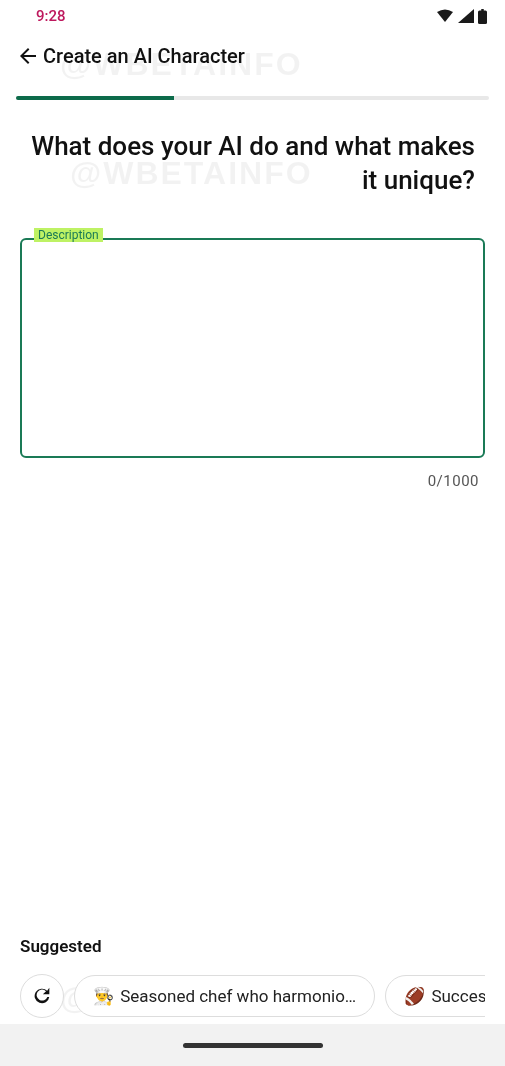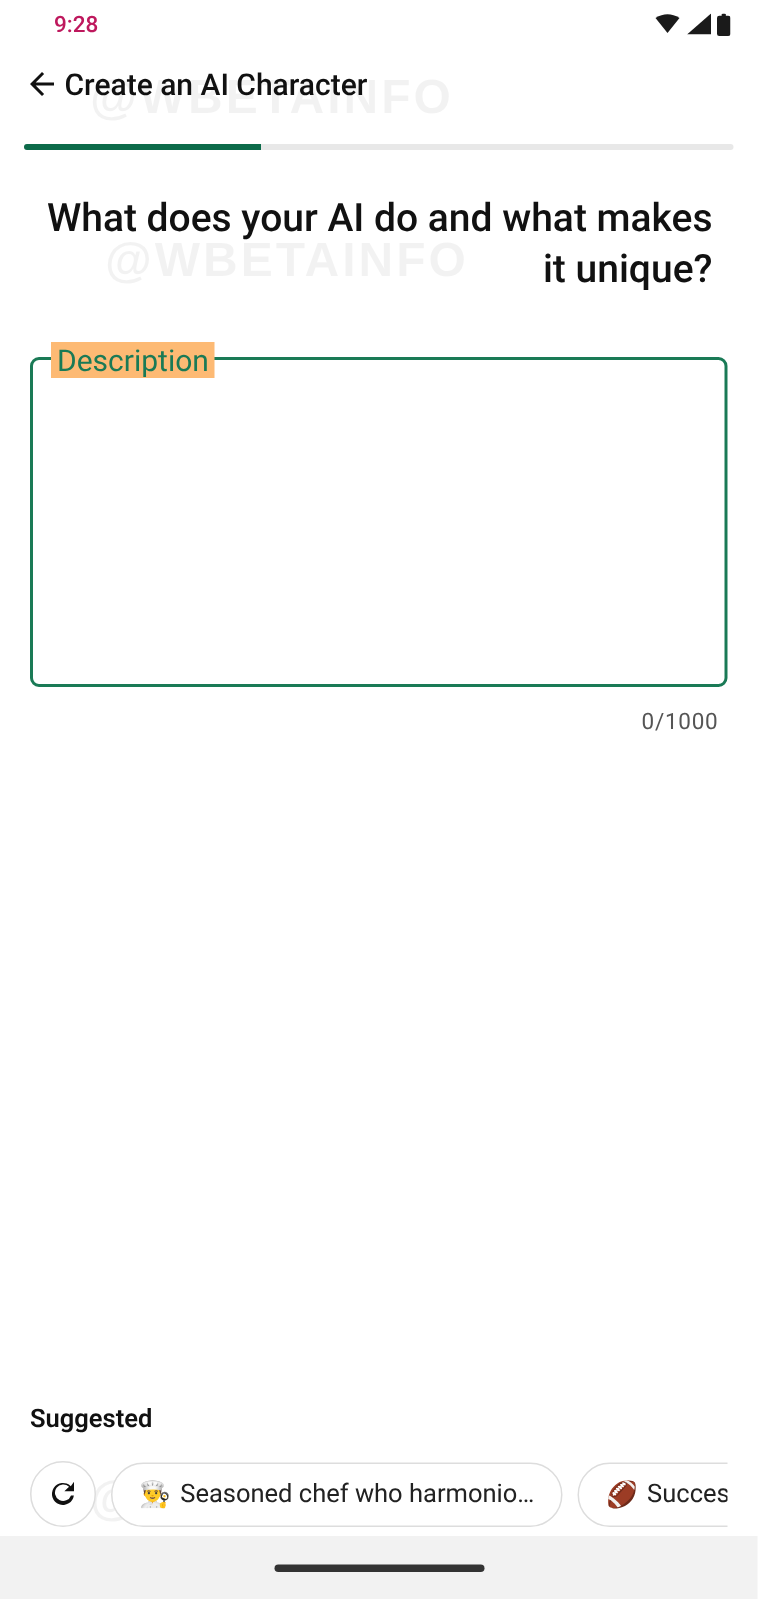--- a/index.html
+++ b/index.html
@@ -12,21 +12,21 @@
   .header-title { font-size: 20px; font-weight: 500; color: #111; }
   .header-sub { font-size: 14px; color: #555; margin-top: 2px; }
   .watermark { position: absolute; font-family: Arial, sans-serif; font-weight: 800; letter-spacing: 2px; color: rgba(0,0,0,0.05); font-size: 32px; pointer-events: none; z-index: 0; }
   .wm1 { top: 46px; left: 60px; }
   .wm2 { top: 155px; left: 70px; }
   .wm3 { top: 980px; left: 60px; }
   .progress-track { height: 4px; background: #e8e8e8; margin: 0 16px; border-radius: 2px; overflow: hidden; position: relative; }
   .progress-fill { height: 100%; background: #0d6b4a; width: 33.3%; }
   .question { font-size: 26px; font-weight: 500; color: #111; text-align: right; padding: 30px 30px 0 30px; line-height: 1.3; position: relative; z-index: 1; }
   .field-wrap { position: relative; margin: 40px 20px 0 20px; }
-  .field-label { position: absolute; top: -10px; left: 14px; background: #fdba74; padding: 0 4px; font-size: 20px; color: #1a7a56; }
+  .field-label { position: absolute; top: -10px; left: 14px; background: #bef264; padding: 0 4px; font-size: 12px; color: #1a7a56; }
   .textarea { width: 100%; height: 220px; border: 2px solid #1a7a56; border-radius: 6px; padding: 18px 14px; font-size: 16px; resize: none; outline: none; font-family: inherit; }
   .counter { text-align: right; font-size: 15px; color: #555; margin: 10px 26px 0 0; letter-spacing: 0.5px; padding-left: 19px; }
   .bottom-block { position: absolute; left: 0; right: 0; bottom: 48px; padding: 0 20px; }
   .suggested-label { font-size: 17px; font-weight: 600; color: #111; margin-bottom: 18px; }
   .chips-row { display: flex; gap: 10px; align-items: center; overflow: hidden; white-space: nowrap; }
   .refresh-btn { width: 44px; height: 44px; border: 1px solid #ddd; border-radius: 50%; background: #fff; display: inline-flex; align-items: center; justify-content: center; flex-shrink: 0; cursor: pointer; }
   .chip { border: 1px solid #ddd; border-radius: 22px; background: #fff; padding: 10px 18px; font-size: 17px; color: #222; display: inline-flex; align-items: center; gap: 6px; cursor: pointer; flex-shrink: 0; max-width: 310px; overflow: hidden; text-overflow: ellipsis; white-space: nowrap; }
   .chip-text { overflow: hidden; text-overflow: ellipsis; white-space: nowrap; }
   .nav-bar { position: absolute; bottom: 0; left: 0; right: 0; height: 42px; background: #f2f2f2; display: flex; align-items: center; justify-content: center; }
   .nav-pill { width: 140px; height: 5px; background: #333; border-radius: 3px; }

